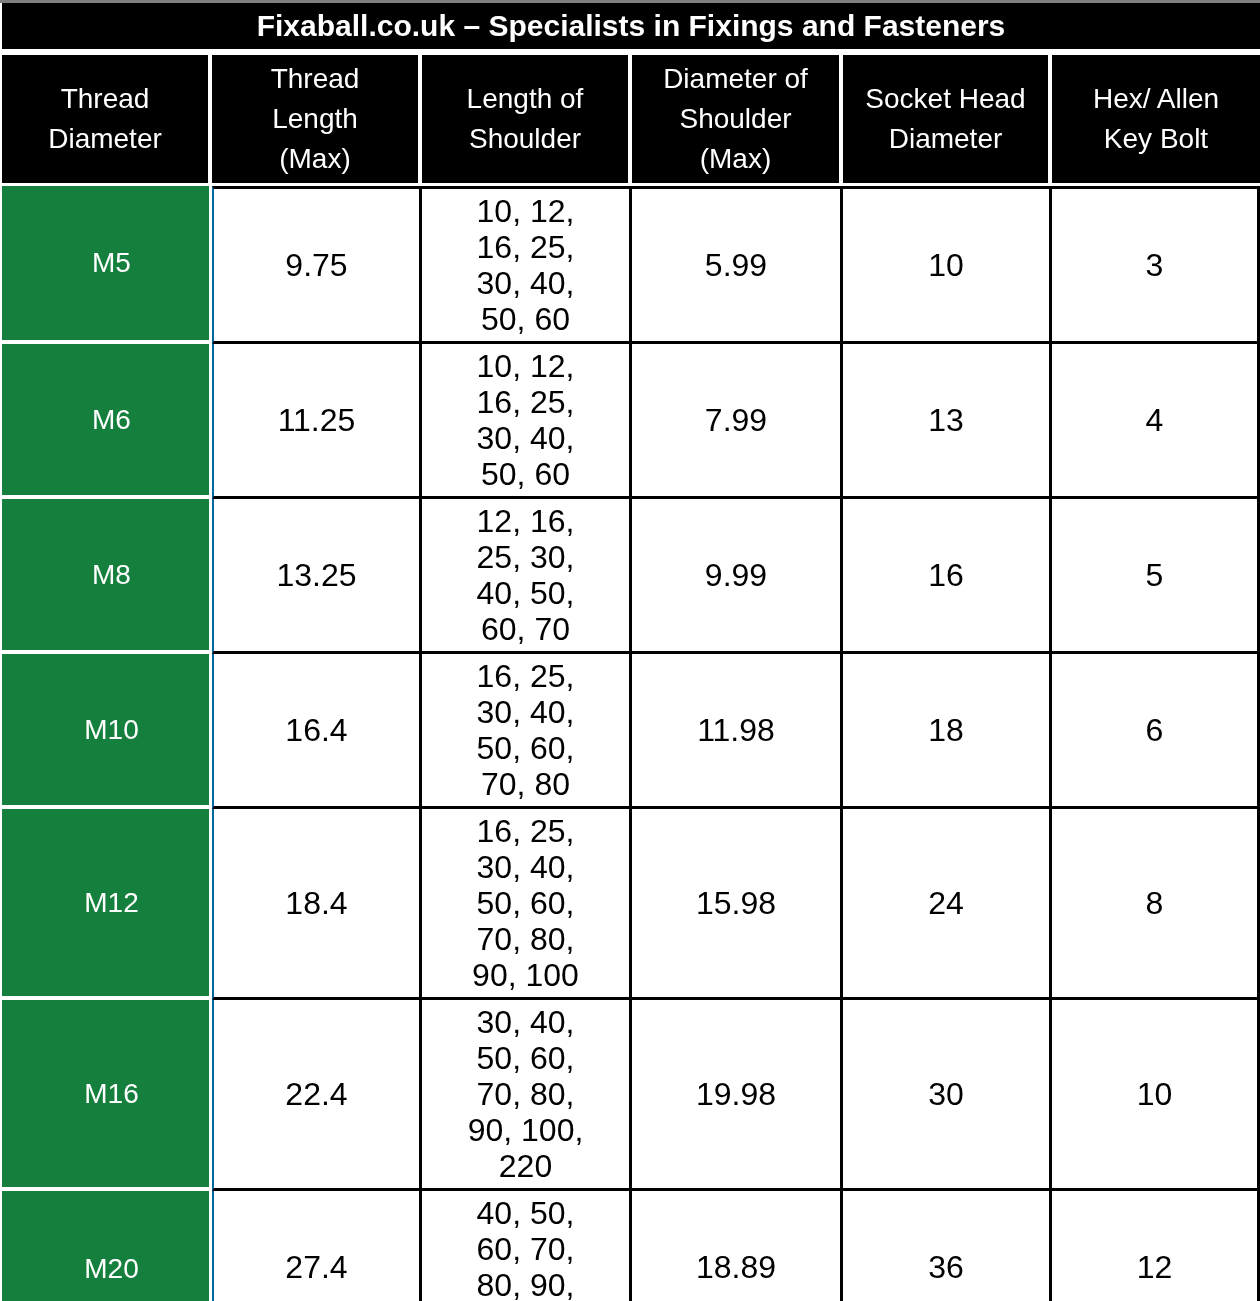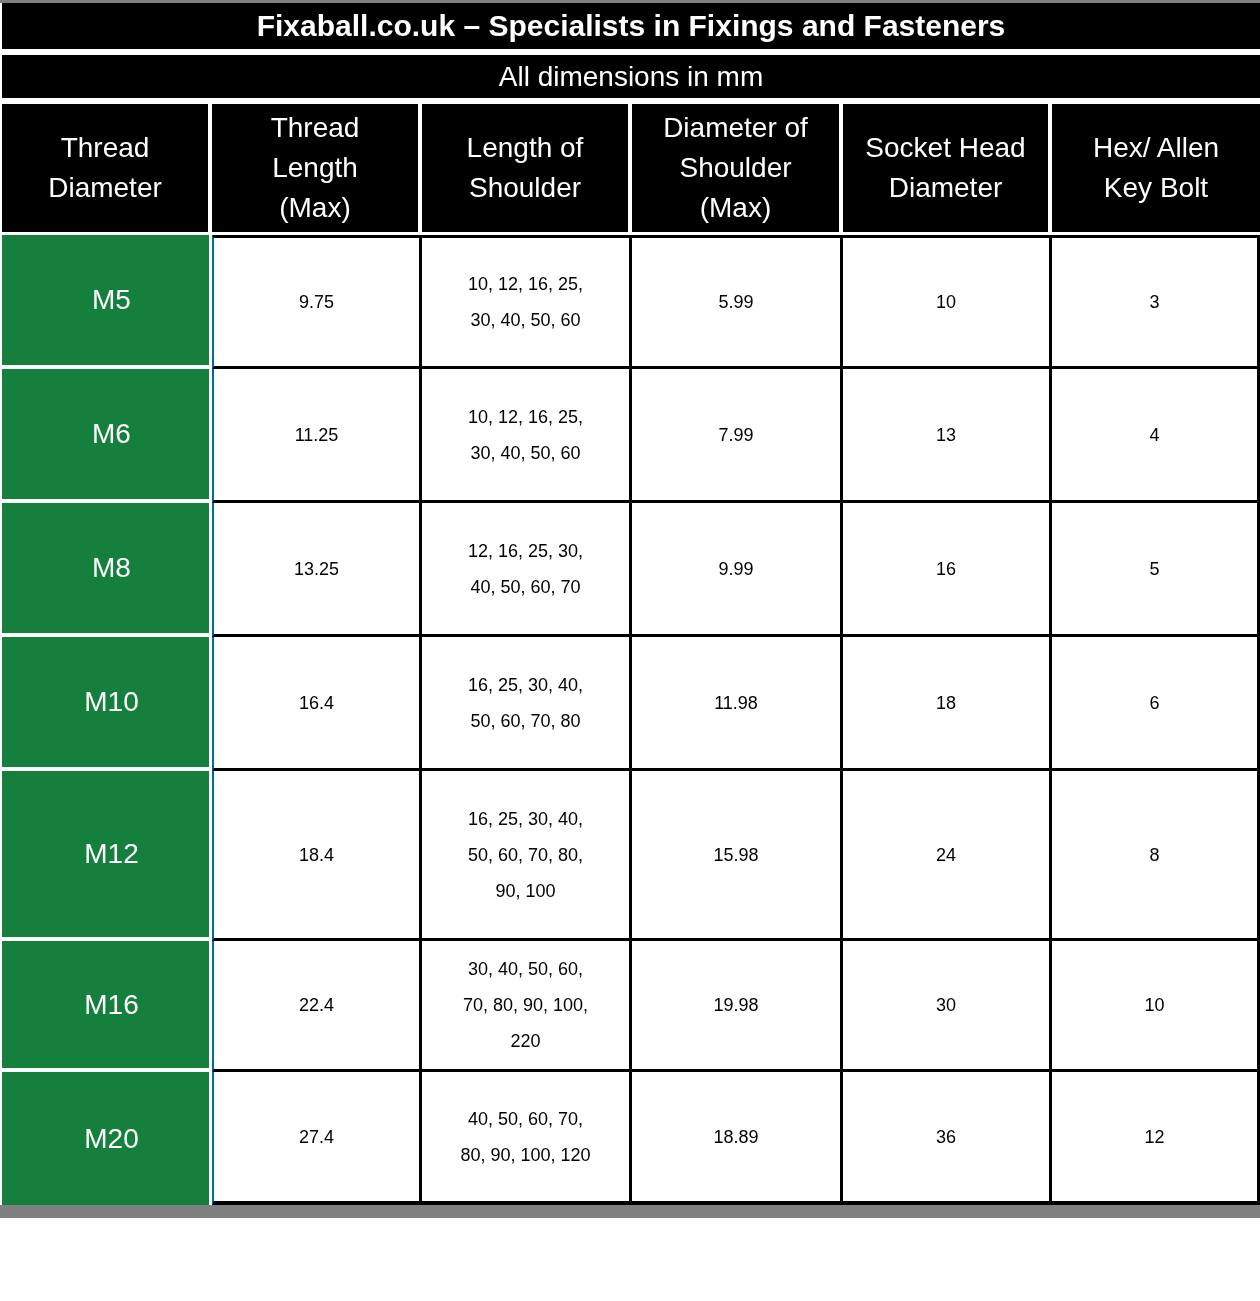--- a/index.html
+++ b/index.html
@@ -56,21 +56,21 @@
     border-right: 3px solid #ffffff;
     border-bottom: 4px solid #ffffff;
     padding-left: 12px;
   }
   tr.last-row .rowhead { border-bottom: none; }
 
   
   .cell {
     background: #ffffff;
     color: #000000;
-    font-size: 18px;
+    font-size: 32px;
     line-height: 36px;
     border-right: 3px solid #000000;
     border-bottom: 3px solid #000000;
     padding: 4px 34px;
   }
   .cell.first { border-left: 2px solid #0369a1; margin-left: 22px; }
   tr.first-data-row .cell { border-top: 3px solid #000000; }
   tr.last-row .cell { border-bottom: 4px solid #000000; }
 
   tr.row-std  { height: 134px; }
@@ -90,23 +90,20 @@
         <col style="width:210px">
         <col style="width:210px">
       <col style="width:211px">
         <col style="width:209px">
         <col style="width:208px">
     </colgroup>
 
     <tbody>
         <tr>
       <td colspan="6" class="banner banner-title">Fixaball.co.uk – Specialists in Fixings and Fasteners</td>
-    </tr>
-    <tr>
-      <td colspan="6" class="banner banner-note">All dimensions in mm</td>
     </tr>
 
     <tr class="header-row">
       <td class="hcell">Thread
 Diameter</td>
       <td class="hcell">Thread
 Length
 (Max)</td>
       <td class="hcell">Length of
 Shoulder</td>

